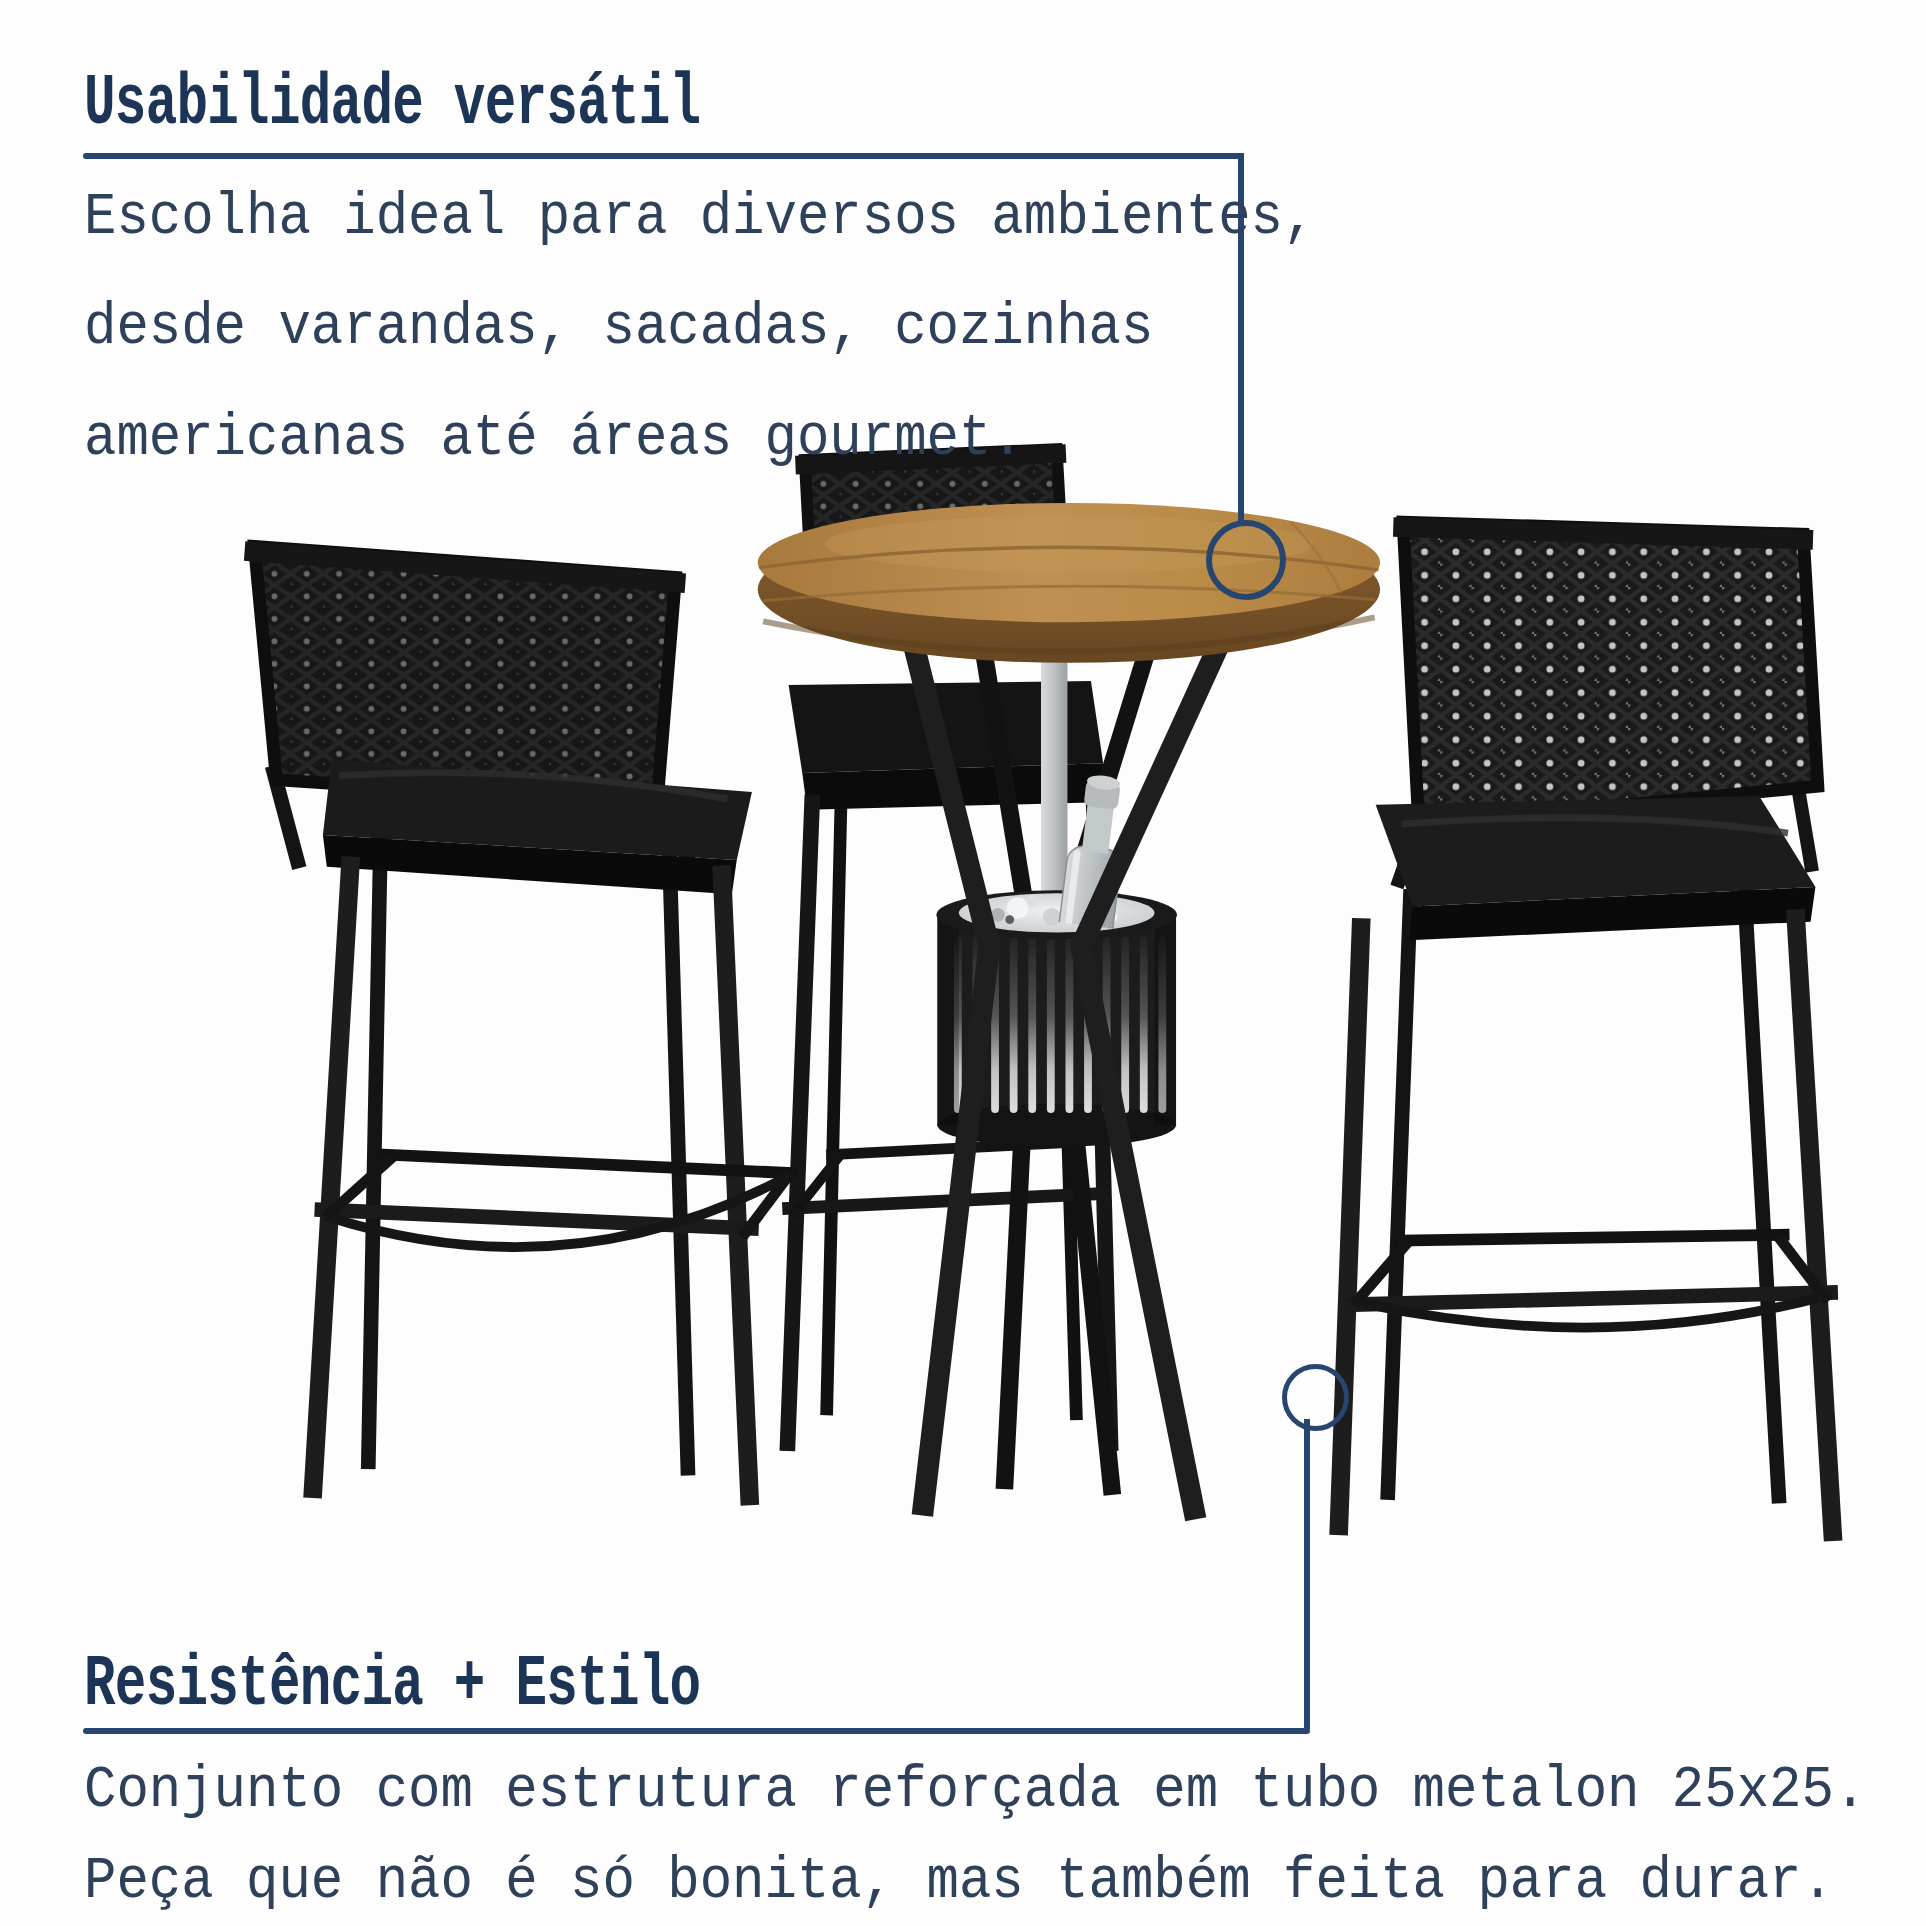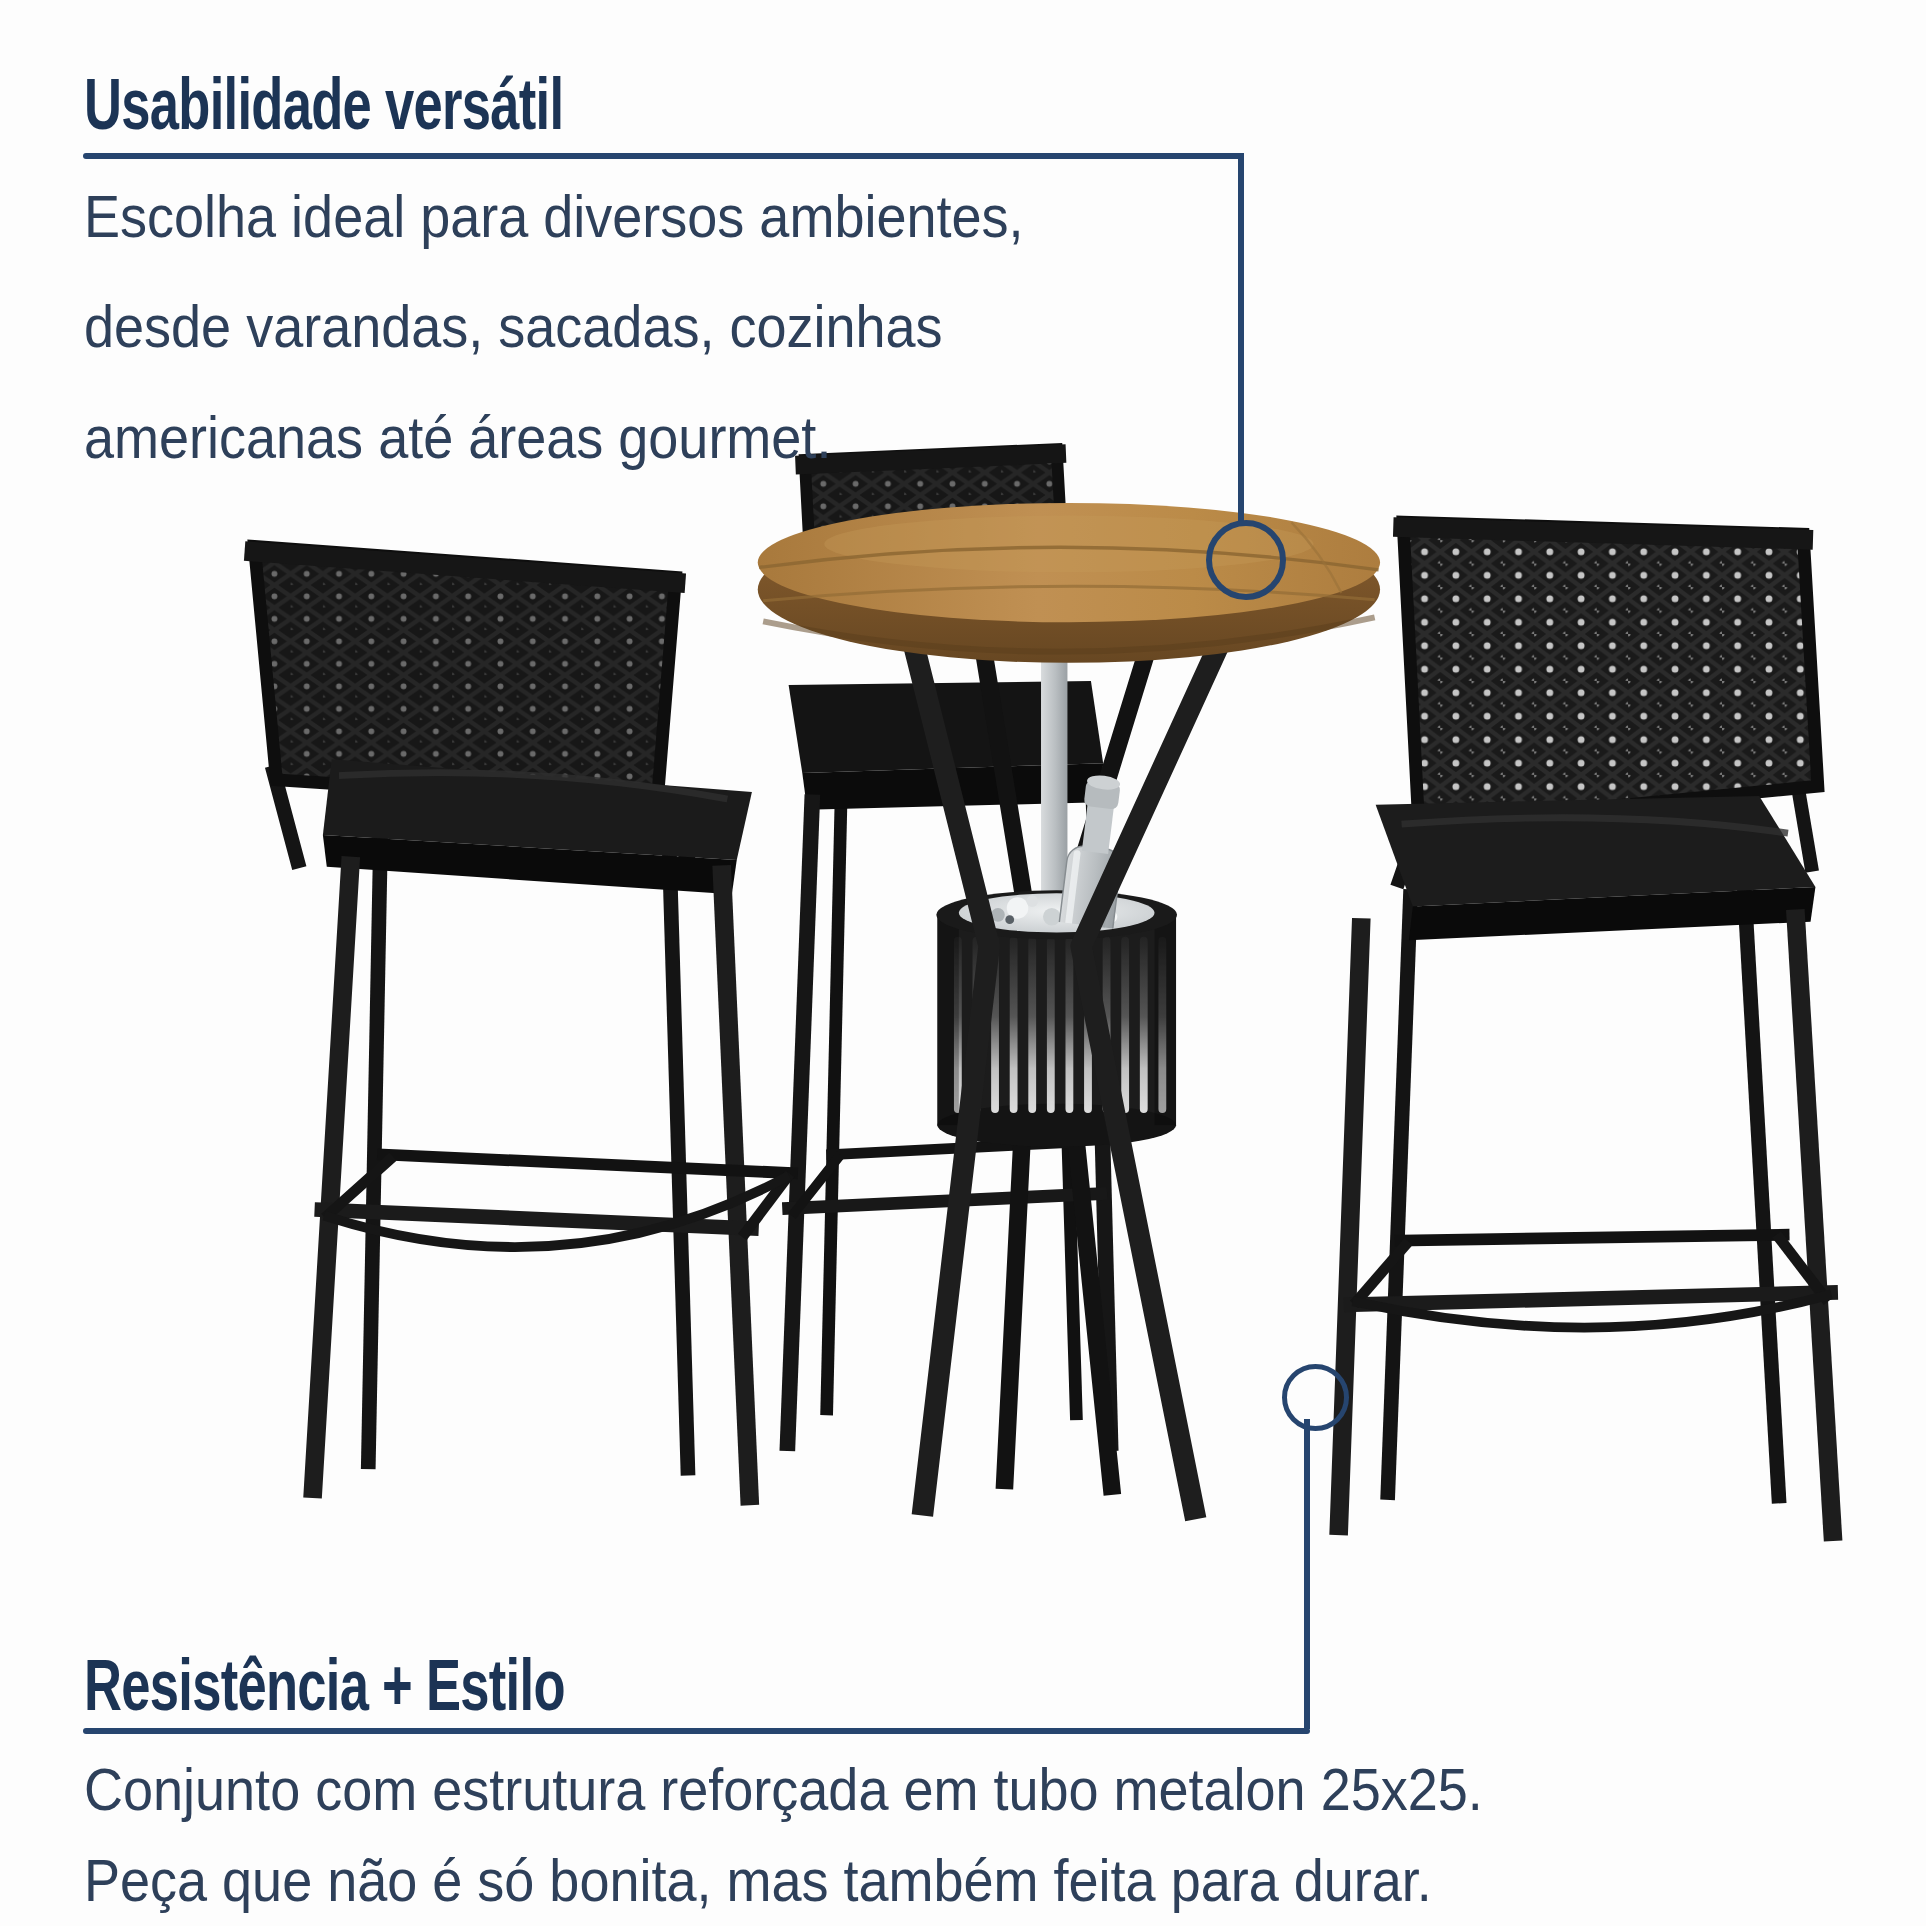--- a/index.html
+++ b/index.html
@@ -1,17 +1,17 @@
 <!DOCTYPE html>
 <html style="font-size:7.8px"><head>
 <meta charset="utf-8">
 <style>
   html,body{margin:0;padding:0;background:#ffffff;}
   .canvas{position:relative;width:1926px;height:1926px;background:#fdfdfd;overflow:hidden;
-          font-family:Liberation Sans, sans-serif;}
+          font-family:Liberation Mono, monospace;}
   .scene{position:absolute;left:0;top:0;width:1926px;height:1926px;}
   .heading{position:absolute;left:84px;color:#1c3455;font-weight:bold;font-size:73px;line-height:1;
            transform:scaleX(.72);transform-origin:0 0;letter-spacing:-1px;white-space:nowrap;}
   #heading-top{top:67px;}
   #heading-bottom{top:1648px;}
   .bodyline{position:absolute;left:84px;color:#2e405a;font-size:60px;line-height:1;
             transform:scaleX(.90);transform-origin:0 0;white-space:nowrap;letter-spacing:0;}
   #p1-l1{top:187px;} #p1-l2{top:297px;} #p1-l3{top:408px;}
   #p2-l1{top:1760px;} #p2-l2{top:1851px;}
   .nav{position:absolute;background:#26456f;}

